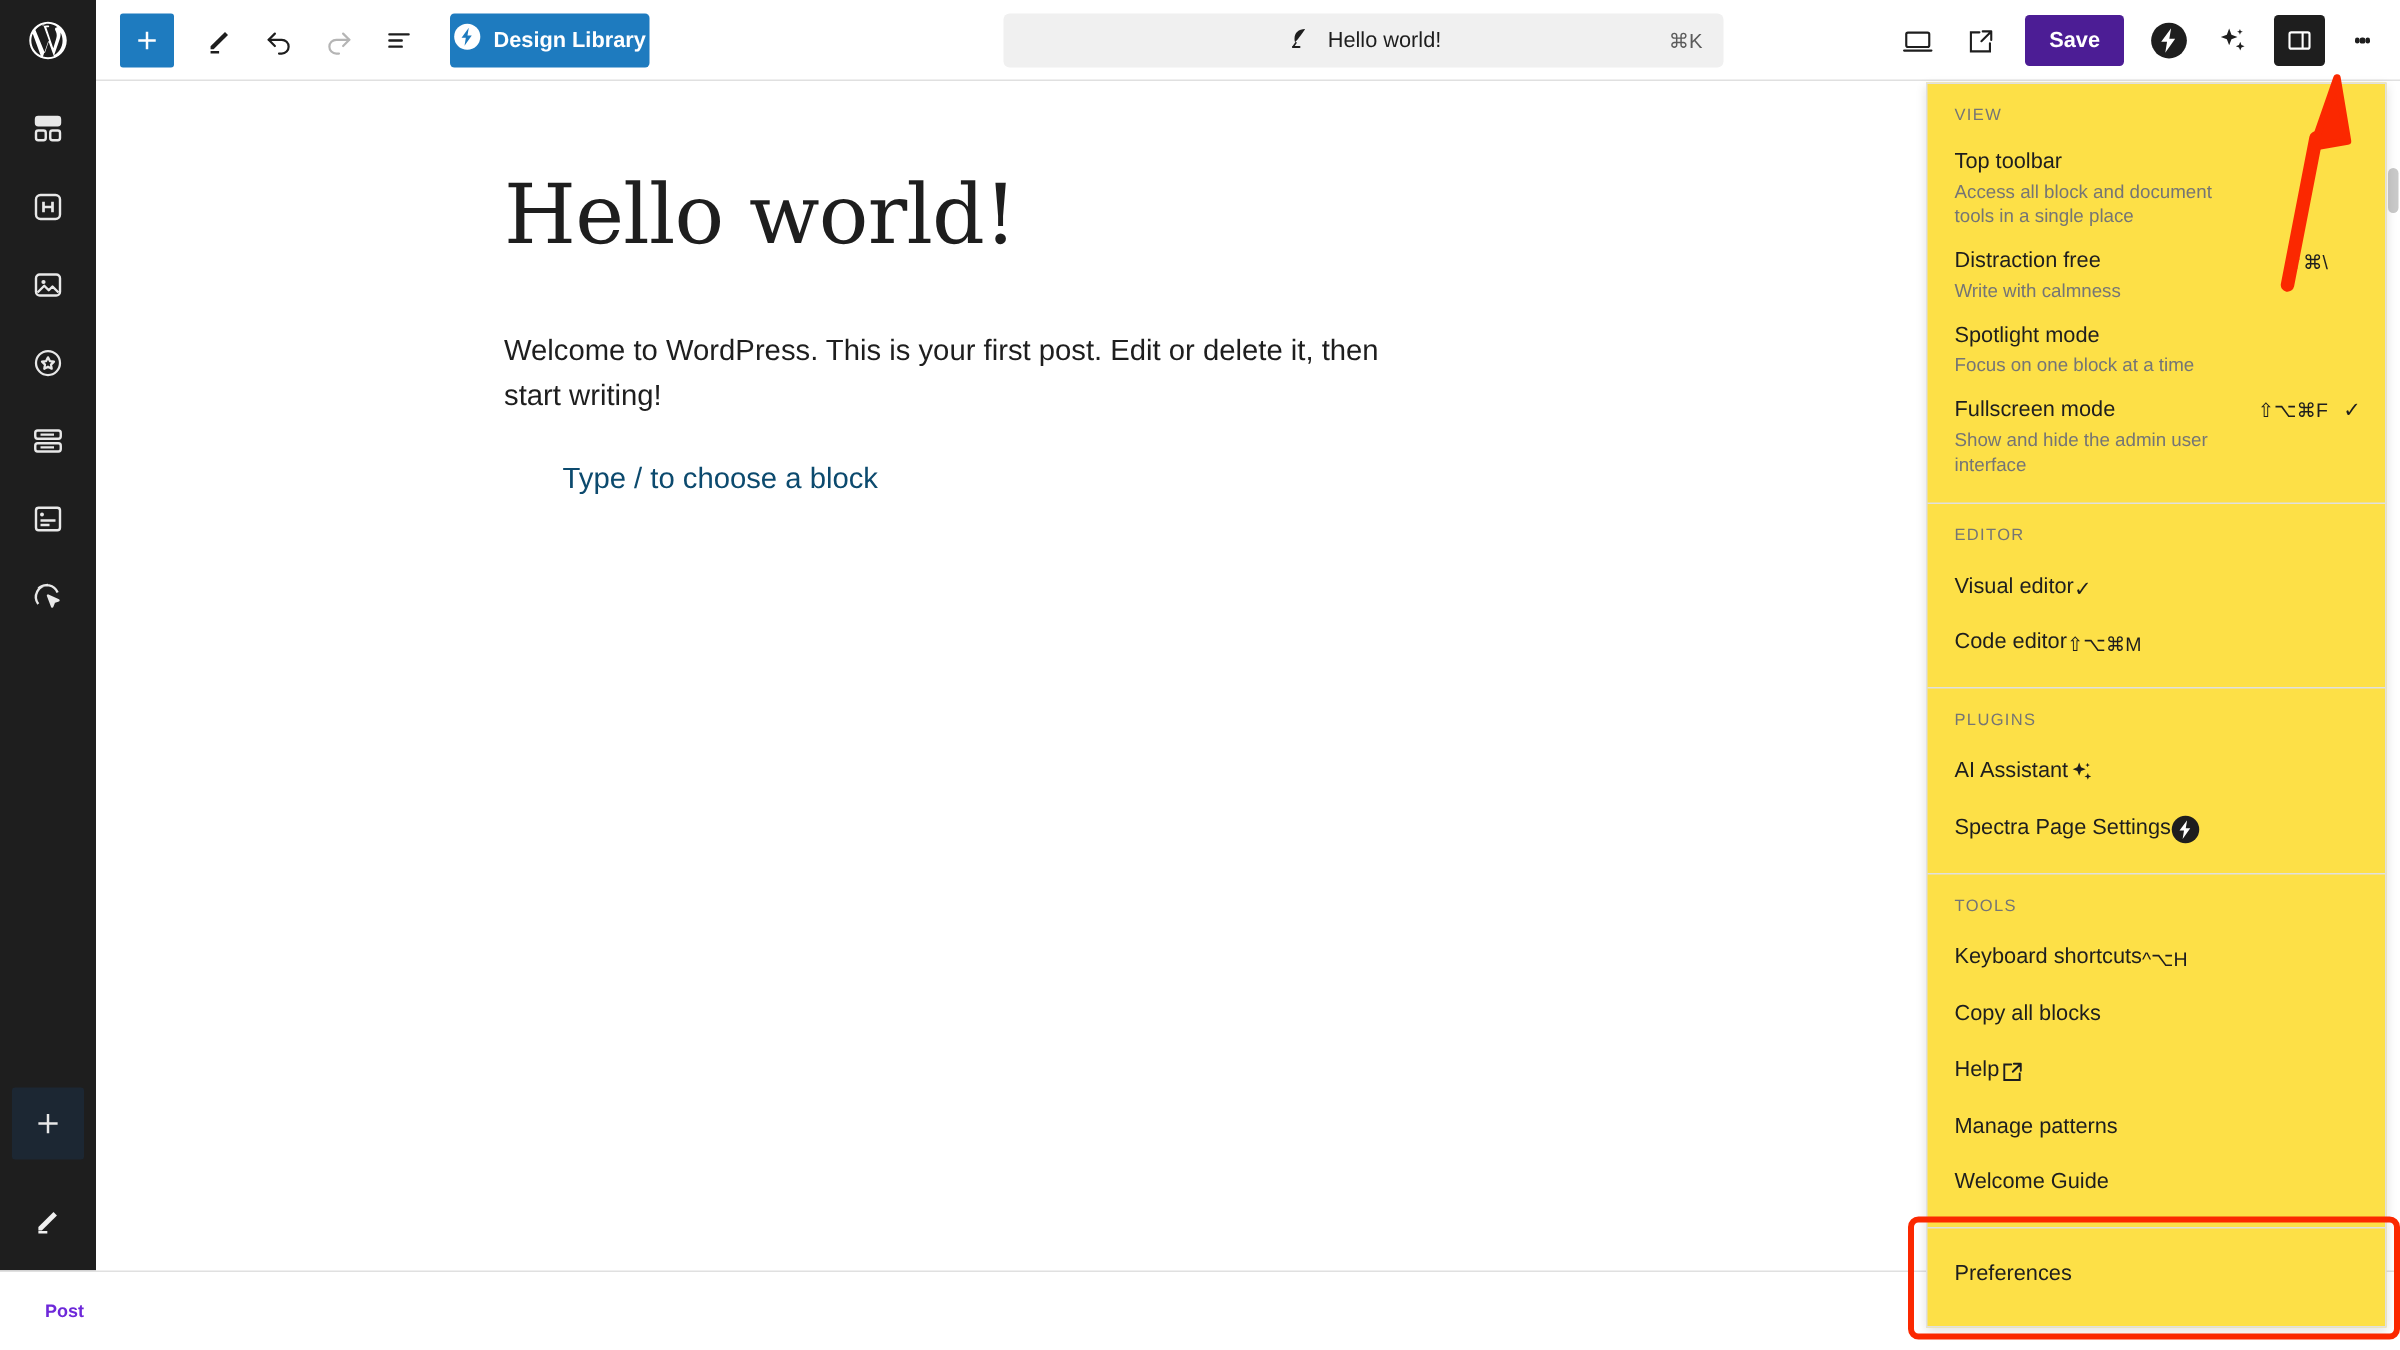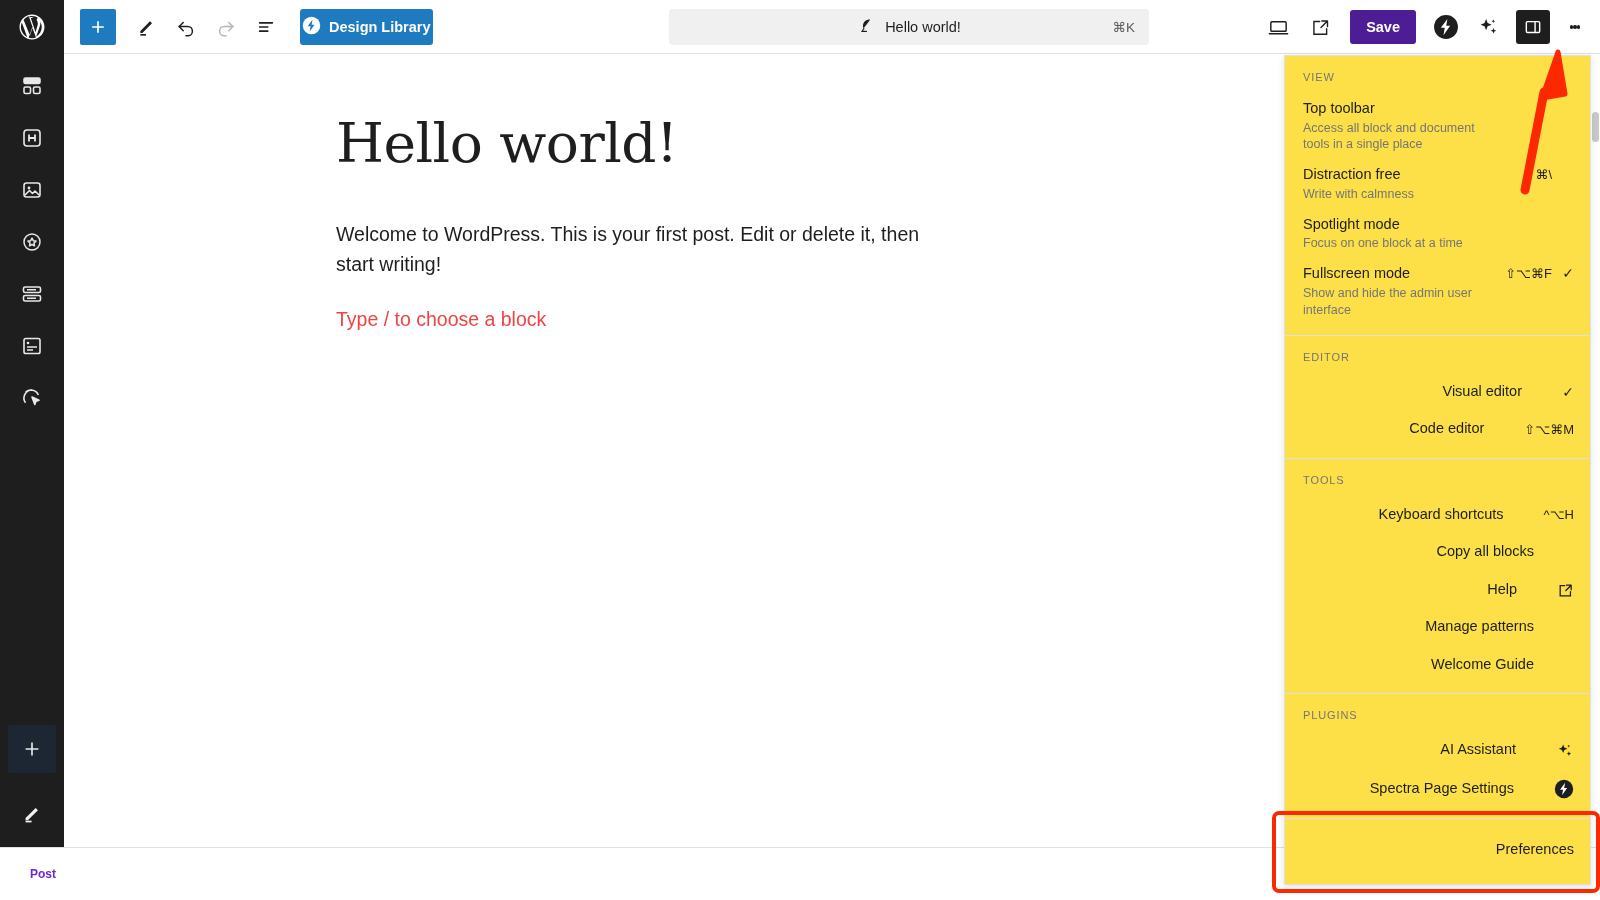--- a/index.html
+++ b/index.html
@@ -82,21 +82,21 @@
   .post-content { padding: 58px 0 0 272px; max-width: 1000px; }
   .post-title {
     font-family: "DejaVu Serif", "Liberation Serif", serif;
     font-size: 55px; line-height: 1.15; color: #1e1e1e; font-weight: normal;
     letter-spacing: -0.5px;
   }
   .post-para {
     margin-top: 44px; font-size: 19.5px; line-height: 1.55; color: #1e1e1e;
     max-width: 625px;
   }
-  .post-placeholder { margin-top: 28px; font-size: 19.5px; color: #ef4444; cursor: text; }
+  .post-placeholder { margin-top: 28px; font-size: 19.5px; color: #0c4a6e; cursor: text; margin-left: 39px; }
 
   
   .bottombar {
     position: absolute; left: 0; bottom: 0; width: 1600px; height: 53px;
     background: #fff; border-top: 1px solid #e0e0e0; display: flex; align-items: center;
   }
   .bottombar .post-label {
     margin-left: 30px; color: #6d28d9; font-size: 12px; font-weight: bold; cursor: pointer;
   }
 
@@ -116,21 +116,21 @@
     display: flex; align-items: flex-start; padding: 6px 16px 6px 18px;
     cursor: pointer; min-height: 30px; position: relative;
   }
   .mi-texts { flex: 1 1 auto; padding-right: 6px; }
   .mi-title { font-size: 14.5px; color: #1e1e1e; line-height: 1.35; }
   .mi-desc { font-size: 12.5px; color: #757575; line-height: 1.35; margin-top: 1px; max-width: 185px; }
   .mi-right { display: flex; align-items: center; gap: 10px; flex: 0 0 auto; padding-top: 1px; }
   .mi-kbd { font-size: 13px; color: #1e1e1e; white-space: nowrap; }
   .mi-check { font-size: 14px; color: #1e1e1e; width: 12px; text-align: center; }
   .mi-check.empty { visibility: hidden; }
-  .simple-item { display: flex; align-items: center; justify-content: flex-end; padding: 9px 16px 9px 18px; cursor: pointer; gap: 40px; }
+  .simple-item { display: flex; align-items: center; justify-content: flex-start; padding: 9px 16px 9px 18px; cursor: pointer; }
   .simple-item .mi-title { font-size: 14.5px; }
 
   
   .pref-wrap { position: relative; }
   .pref-outline {
     position: absolute; left: -13px; right: -10px; top: -8px; bottom: -9px;
     border: 4px solid #fb2800; border-radius: 7px; pointer-events: none;
   }
   .pref-item { padding: 13px 16px 14px 18px; }
 
@@ -378,52 +378,20 @@
           </span>
         </div>
         <div class="simple-item">
           <span class="mi-title">Code editor</span>
           <span class="mi-right">
             <span class="mi-kbd">⇧⌥⌘M</span>
           </span>
         </div>
       </div>
       <div class="menu-section">
-        <div class="menu-label">Tools</div>
-        <div class="simple-item">
-          <span class="mi-title">Keyboard shortcuts</span>
-          <span class="mi-right">
-            <span class="mi-kbd">^⌥H</span>
-          </span>
-        </div>
-        <div class="simple-item">
-          <span class="mi-title">Copy all blocks</span>
-          <span class="mi-right"></span>
-        </div>
-        <div class="simple-item">
-          <span class="mi-title">Help</span>
-          <span class="mi-right">
-            <span style="display: inline-flex;">
-              <svg width="17" height="17" viewBox="0 0 24 24" fill="none" stroke="#1e1e1e" stroke-width="1.8">
-                <path d="M19 13.5v6.2H4.5V5.2H11" stroke-linecap="round"></path>
-                <path d="M13.5 4.5H20v6.5M20 4.5l-7.5 7.5" stroke-linecap="round" stroke-linejoin="round"></path>
-              </svg>
-            </span>
-          </span>
-        </div>
-        <div class="simple-item">
-          <span class="mi-title">Manage patterns</span>
-          <span class="mi-right"></span>
-        </div>
-        <div class="simple-item">
-          <span class="mi-title">Welcome Guide</span>
-          <span class="mi-right"></span>
-        </div>
-      </div>
-      <div class="menu-section">
         <div class="menu-label">Plugins</div>
         <div class="simple-item">
           <span class="mi-title">AI Assistant</span>
           <span class="mi-right">
             <span style="display: inline-flex;">
               <svg width="18" height="18" viewBox="0 0 24 24" fill="#1e1e1e">
                 <path d="M9.5 3.2l1.6 4.2 4.2 1.6-4.2 1.6-1.6 4.2-1.6-4.2L3.7 9l4.2-1.6z"></path>
                 <path d="M17.2 12.4l.85 2.2 2.2.85-2.2.85-.85 2.2-.85-2.2-2.2-.85 2.2-.85z"></path>
                 <path d="M17 3.4l.55 1.45L19 5.4l-1.45.55L17 7.4l-.55-1.45L15 5.4l1.45-.55z"></path>
               </svg>
@@ -435,20 +403,52 @@
           <span class="mi-right">
             <span style="display: inline-flex;">
               <svg width="20" height="20" viewBox="0 0 24 24">
                 <circle cx="12" cy="12" r="11" fill="#1e1e1e"></circle>
                 <path d="M13.3 4.5l-6.1 8.3h3.6l-1.1 6.7 6.1-8.6h-3.6z" fill="#fff"></path>
               </svg>
             </span>
           </span>
         </div>
       </div>
+      <div class="menu-section">
+        <div class="menu-label">Tools</div>
+        <div class="simple-item">
+          <span class="mi-title">Keyboard shortcuts</span>
+          <span class="mi-right">
+            <span class="mi-kbd">^⌥H</span>
+          </span>
+        </div>
+        <div class="simple-item">
+          <span class="mi-title">Copy all blocks</span>
+          <span class="mi-right"></span>
+        </div>
+        <div class="simple-item">
+          <span class="mi-title">Help</span>
+          <span class="mi-right">
+            <span style="display: inline-flex;">
+              <svg width="17" height="17" viewBox="0 0 24 24" fill="none" stroke="#1e1e1e" stroke-width="1.8">
+                <path d="M19 13.5v6.2H4.5V5.2H11" stroke-linecap="round"></path>
+                <path d="M13.5 4.5H20v6.5M20 4.5l-7.5 7.5" stroke-linecap="round" stroke-linejoin="round"></path>
+              </svg>
+            </span>
+          </span>
+        </div>
+        <div class="simple-item">
+          <span class="mi-title">Manage patterns</span>
+          <span class="mi-right"></span>
+        </div>
+        <div class="simple-item">
+          <span class="mi-title">Welcome Guide</span>
+          <span class="mi-right"></span>
+        </div>
+      </div>
       <div class="menu-section pref-wrap">
         <div class="simple-item pref-item">
           <span class="mi-title">Preferences</span>
         </div>
         <div class="pref-outline"></div>
       </div>
     </div>
 
   <svg class="red-arrow" viewBox="0 0 110 180">
     <path d="M45 160 L64 62" stroke="#fb2800" stroke-width="9" stroke-linecap="round" fill="none"></path>

